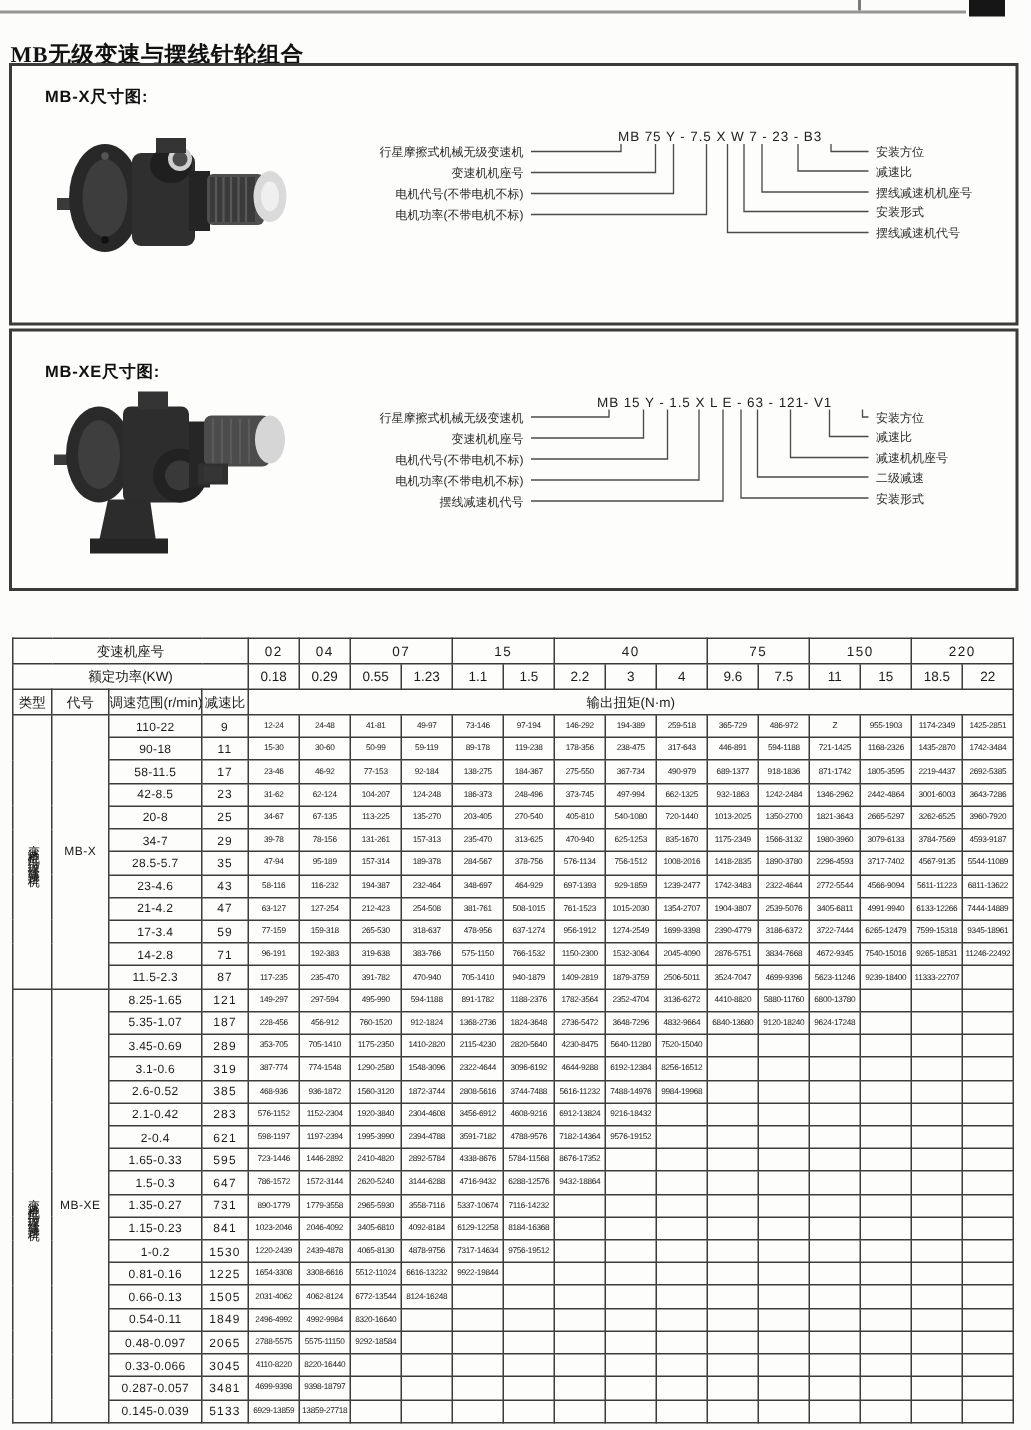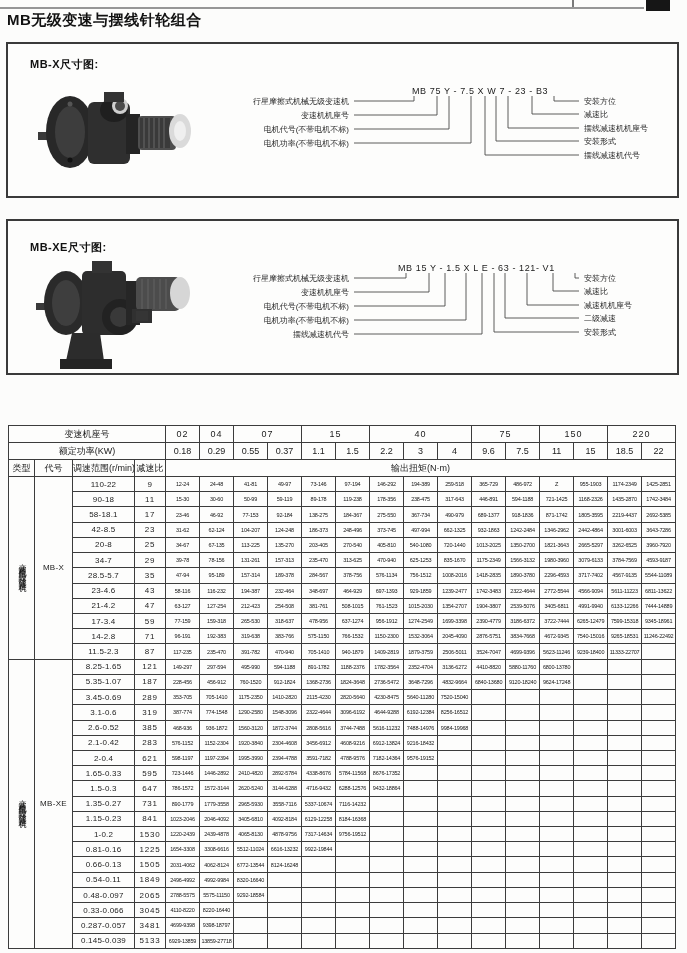--- a/index.html
+++ b/index.html
@@ -6,25 +6,25 @@
   body{
     width:687px;height:953px;position:relative;
     background:#fcfcfb;color:#1c1c1c;
     font-family:"Liberation Sans","DejaVu Sans",sans-serif;
     overflow:hidden;
   }
   .top-rule{position:absolute;top:7px;left:0;width:644px;height:2px;background:#969696;}
   .top-tick{position:absolute;top:0;left:572px;width:2px;height:7px;background:#7a7a7a;}
   .corner-mark{position:absolute;top:0;left:646px;width:24px;height:11px;background:#161616;}
   .page-title{
-    position:absolute;top:11px;left:7px;
-    font-size:15px;font-weight:bold;letter-spacing:0.5px;color:#111;
+    position:absolute;top:27px;left:7px;
+    font-size:15px;font-weight:bold;letter-spacing:0.5px;color:#111;font-family:Liberation Serif, serif;
   }
   .section-box{
-    position:absolute;left:6px;width:673px;height:156px;
+    position:absolute;left:6px;width:673px;height:175px;
     border:2px solid #3a3a3a;background:#fdfdfc;box-sizing:border-box;
   }
   #box-mbx{top:42px;}
   #box-mbxe{top:219px;}
   .diagram{position:absolute;left:0;top:0;width:669px;height:171px;}
   .code-text{font-size:9px;letter-spacing:0.6px;fill:#222;}
   .callout-label{font-size:8px;fill:#2a2a2a;}
   .heading-text{font-size:11px;font-weight:bold;fill:#111;letter-spacing:0.5px;}
   .connector{stroke:#4a4a4a;stroke-width:0.9;fill:none;}
 
@@ -188,21 +188,21 @@
         <td class="frame-num" colspan="3">40</td>
         <td class="frame-num" colspan="2">75</td>
         <td class="frame-num" colspan="2">150</td>
         <td class="frame-num" colspan="2">220</td>
       </tr>
     <tr id="powers-row">
       <td colspan="4">额定功率(KW)</td>
     <td class="power-num">0.18</td>
         <td class="power-num">0.29</td>
         <td class="power-num">0.55</td>
-        <td class="power-num">0.37</td>
+        <td class="power-num">1.23</td>
         <td class="power-num">1.1</td>
         <td class="power-num">1.5</td>
         <td class="power-num">2.2</td>
         <td class="power-num">3</td>
         <td class="power-num">4</td>
         <td class="power-num">9.6</td>
         <td class="power-num">7.5</td>
         <td class="power-num">11</td>
         <td class="power-num">15</td>
         <td class="power-num">18.5</td>
@@ -253,21 +253,21 @@
         <td class="torque-cell">238-475</td>
         <td class="torque-cell">317-643</td>
         <td class="torque-cell">446-891</td>
         <td class="torque-cell">594-1188</td>
         <td class="torque-cell">721-1425</td>
         <td class="torque-cell">1168-2326</td>
         <td class="torque-cell">1435-2870</td>
         <td class="torque-cell">1742-3484</td>
       </tr>
       <tr>
-        <td class="speed-cell">58-18.1</td>
+        <td class="speed-cell">58-11.5</td>
         <td class="ratio-cell">17</td>
         <td class="torque-cell">23-46</td>
         <td class="torque-cell">46-92</td>
         <td class="torque-cell">77-153</td>
         <td class="torque-cell">92-184</td>
         <td class="torque-cell">138-275</td>
         <td class="torque-cell">184-367</td>
         <td class="torque-cell">275-550</td>
         <td class="torque-cell">367-734</td>
         <td class="torque-cell">490-979</td>

